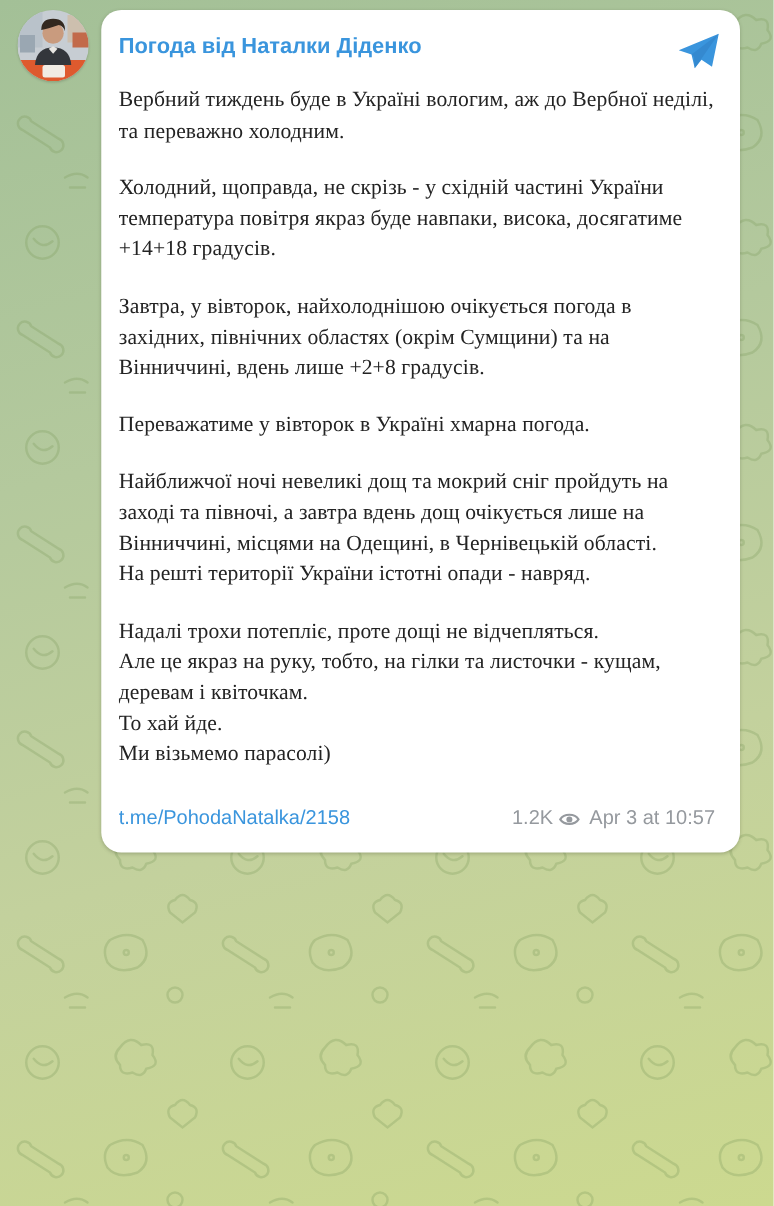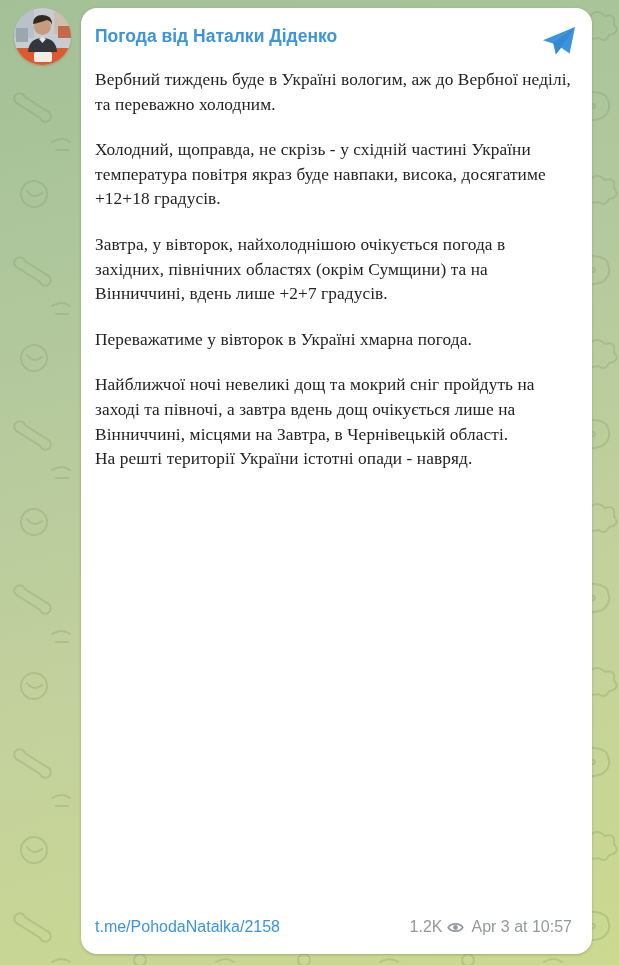--- a/index.html
+++ b/index.html
@@ -11,21 +11,21 @@
   .chat-bg{
     position:absolute;inset:0;
     background:linear-gradient(165deg,#a3c097 0%,#b4c99d 35%,#c3d19d 65%,#ccd98f 100%);
   }
   .chat-bg svg{position:absolute;inset:0;display:block;}
   .avatar{
     position:absolute;left:14px;top:8px;width:57px;height:57px;border-radius:50%;
     overflow:hidden;box-shadow:0 1px 2px rgba(0,0,0,.18);
   }
   .card{
-    position:absolute;left:81px;top:8px;width:511px;height:946px;
+    position:absolute;left:81px;top:8px;width:511px;height:674px;
     background:var(--card-bg,#fff);border-radius:16px;
     box-shadow:0 1px 3px rgba(60,70,40,.28);
     box-sizing:border-box;
     padding:16px 20px 10px 14px;
     display:flex;flex-direction:column;
   }
   .card-header{
     display:flex;align-items:flex-start;justify-content:space-between;
     margin-bottom:10px;
   }
@@ -96,25 +96,29 @@
   <div class="card-header">
     <span class="channel-name">Погода від Наталки Діденко</span>
     <svg class="plane" viewBox="0 0 34 32" xmlns="http://www.w3.org/2000/svg">
       <path d="M33 1 L1 14.2 L11.2 17.6 L13.8 28.5 L19.2 21.8 L27.6 27.4 Z" fill="#3a95dd"></path>
       <path d="M11.2 17.6 L33 1 L13.8 28.5 L13.2 19.4 Z" fill="#2f7fc4" fill-opacity="0.55"></path>
     </svg>
   </div>
 
   <div class="msg-body">
       <p class="para">Вербний тиждень буде в Україні вологим, аж до Вербної неділі, та переважно холодним.</p>
-      <p class="para">Холодний, щоправда, не скрізь - у східній частині України температура повітря якраз буде навпаки, висока, досягатиме +12+18 градусів.</p>
-      <p class="para">Завтра, у вівторок, найхолоднішою очікується погода в західних, північних областях (окрім Сумщини) та на Вінниччині, вдень лише +2+7 градусів.</p>
+      <p class="para">Холодний, щоправда, не скрізь - у східній частині України температура повітря якраз буде навпаки, висока, досягатиме +14+18 градусів.</p>
+      <p class="para">Завтра, у вівторок, найхолоднішою очікується погода в західних, північних областях (окрім Сумщини) та на Вінниччині, вдень лише +2+8 градусів.</p>
       <p class="para">Переважатиме у вівторок в Україні хмарна погода.</p>
-      <p class="para">Найближчої ночі невеликі дощ та мокрий сніг пройдуть на заході та півночі, а завтра вдень дощ очікується лише на Вінниччині, місцями на Завтра, в Чернівецькій області.
+      <p class="para">Найближчої ночі невеликі дощ та мокрий сніг пройдуть на заході та півночі, а завтра вдень дощ очікується лише на Вінниччині, місцями на Одещині, в Чернівецькій області.
 На решті території України істотні опади - навряд.</p>
+      <p class="para">Надалі трохи потепліє, проте дощі не відчепляться.
+Але це якраз на руку, тобто, на гілки та листочки - кущам, деревам і квіточкам.
+То хай йде.
+Ми візьмемо парасолі)</p>
     </div>
 
   <div class="card-footer">
     <a class="post-link">t.me/PohodaNatalka/2158</a>
     <span class="meta">
       <span class="views">
         <span>1.2K</span>
         <svg class="eye" width="17" height="13" viewBox="0 0 17 13" xmlns="http://www.w3.org/2000/svg">
           <path d="M1.2 6.5 C4.2 1.6 12.8 1.6 15.8 6.5 C12.8 11.4 4.2 11.4 1.2 6.5 Z" fill="none" stroke="#95999e" stroke-width="1.7"></path>
           <circle cx="8.5" cy="6.5" r="2.4" fill="#95999e"></circle>

